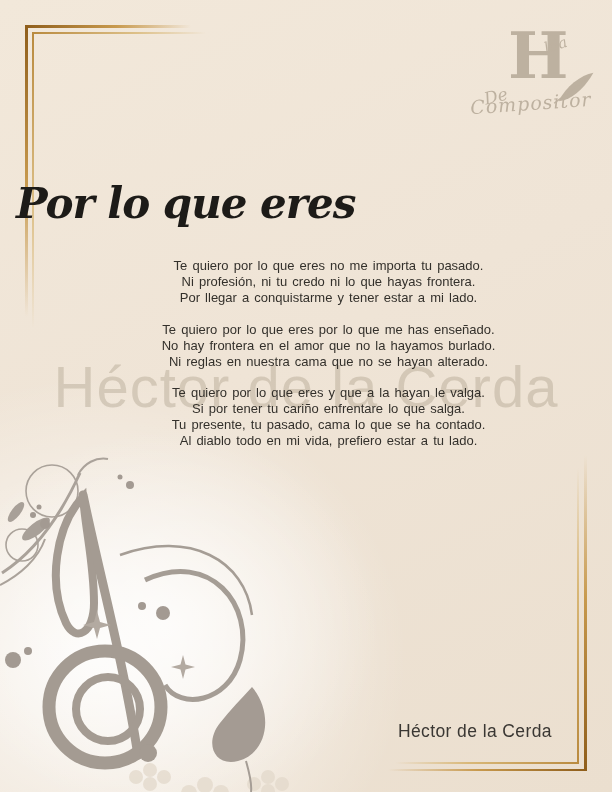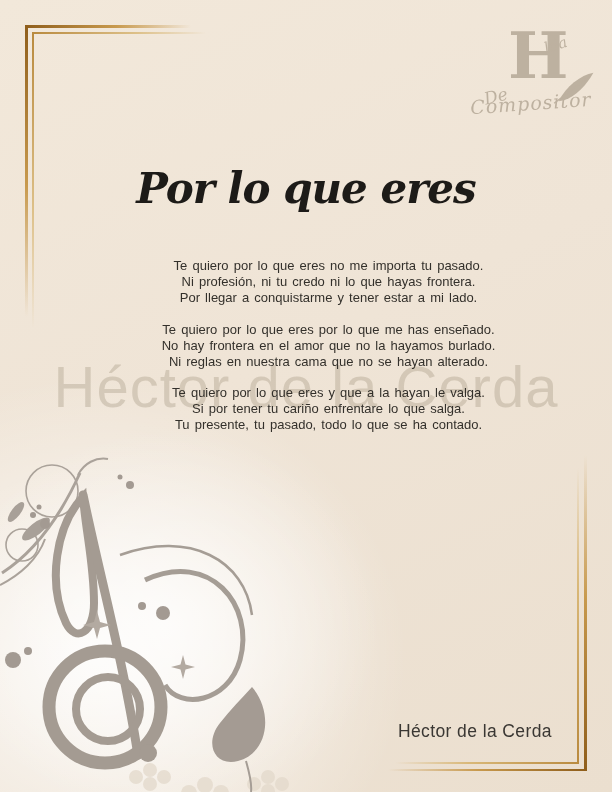--- a/index.html
+++ b/index.html
@@ -37,21 +37,21 @@
   .logo-ida{position:absolute;left:76px;top:6px;font-family:"DejaVu Serif",serif;
             font-style:italic;font-size:15px;transform:rotate(-18deg);}
   .logo-comp{position:absolute;left:2px;top:62px;font-family:"DejaVu Serif",serif;
              font-style:italic;font-size:19px;letter-spacing:1px;transform:rotate(-4deg);}
   .logo-quill{position:absolute;left:88px;top:36px;transform:rotate(12deg);}
   
   .watermark{position:absolute;left:0;right:0;top:352px;margin:0;text-align:center;
     font-size:58px;line-height:1.2;white-space:nowrap;letter-spacing:1px;
     color:rgba(150,136,114,0.30);}
   
-  .title{position:absolute;left:0;right:0;top:163px;margin:1px;text-align:center;
+  .title{position:absolute;left:0;right:0;top:163px;margin:16px;
     font-family:"DejaVu Serif",serif;font-style:italic;font-weight:700;
     font-size:42px;letter-spacing:-1px;color:#1d1b18;}
   
   .poem{position:absolute;left:0;right:0;top:258px;text-align:center;
     font-size:13px;line-height:15.9px;word-spacing:1.5px;color:#33302b;}
   .stanza{margin:0 0 16px;}
   .line{display:block;padding-left:45px;}
   
   .signature{position:absolute;top:721px;left:0;right:60px;text-align:right;
     font-size:17.5px;letter-spacing:.4px;color:#3a3733;}
@@ -167,19 +167,20 @@
       <span class="line">Por llegar a conquistarme y tener estar a mi lado.</span>
     </p>
     <p class="stanza">
       <span class="line">Te quiero por lo que eres por lo que me has enseñado.</span>
       <span class="line">No hay frontera en el amor que no la hayamos burlado.</span>
       <span class="line">Ni reglas en nuestra cama que no se hayan alterado.</span>
     </p>
     <p class="stanza">
       <span class="line">Te quiero por lo que eres y que a la hayan le valga.</span>
       <span class="line">Si por tener tu cariño enfrentare lo que salga.</span>
-      <span class="line">Tu presente, tu pasado, todo lo que se ha contado.</span>
+      <span class="line">Tu presente, tu pasado, cama lo que se ha contado.</span>
+      <span class="line">Al diablo todo en mi vida, prefiero estar a tu lado.</span>
     </p>
   </div>
 
   <div class="signature">Héctor de la Cerda</div>
 
 </div>
 
 </body></html>

